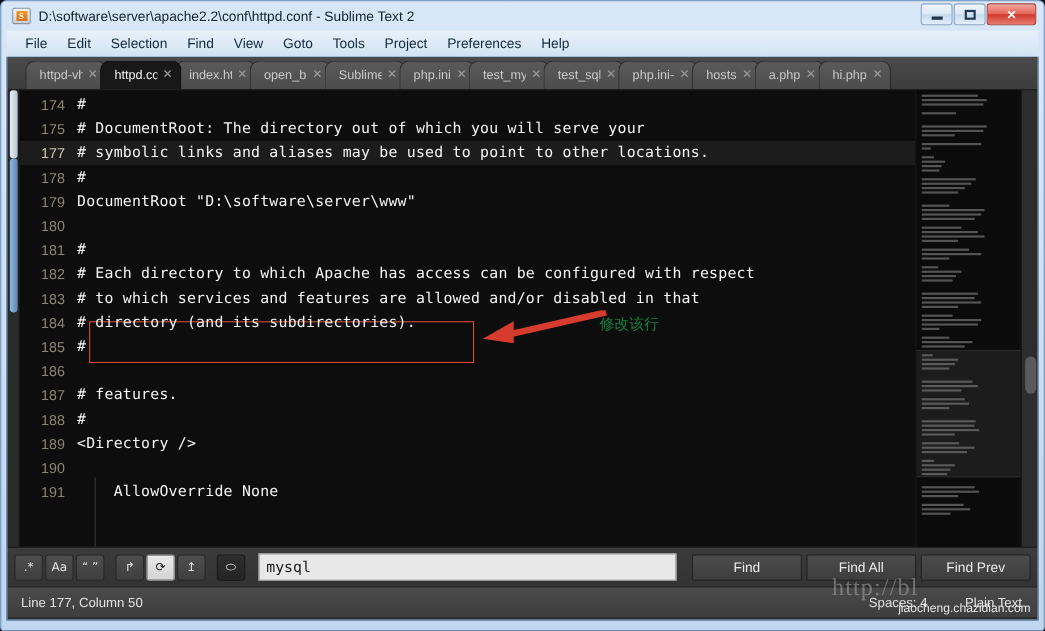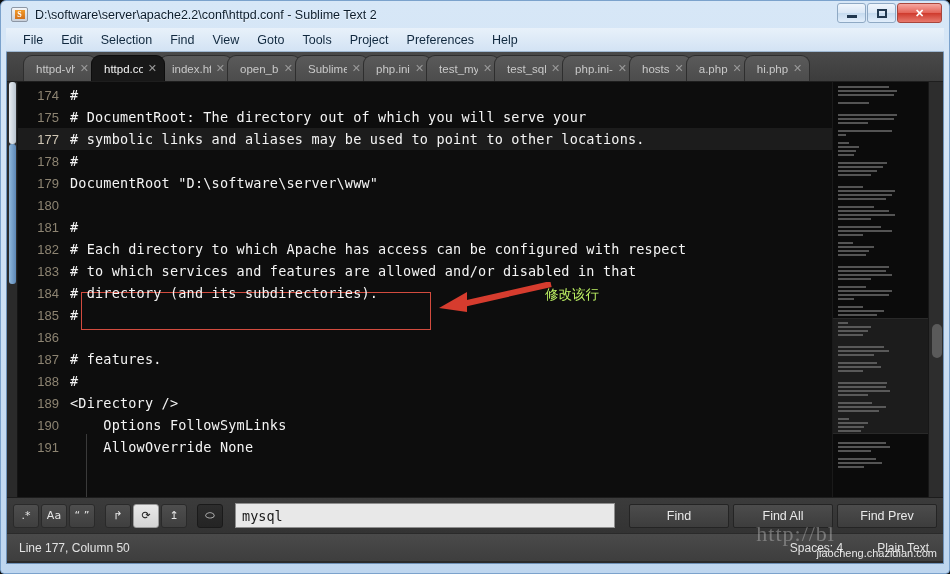--- a/index.html
+++ b/index.html
@@ -195,21 +195,21 @@
     width: 350px; height: 38px;
     border: 1px solid #d24b3e;
     pointer-events: none;
   }
   #red-arrow {
     position: absolute; left: 415px; top: 200px;
     width: 120px; height: 30px; pointer-events:none;
   }
   #annot-text {
     position: absolute; left: 527px; top: 204px;
-    color: #bef264; font-size: 13.5px;
+    color: #15803d; font-size: 13.5px;
     font-family: "DejaVu Sans", sans-serif;
     pointer-events: none;
   }
 
   
   #minimap {
     width: 96px; flex: none;
     background: #0b0b0b;
     position: relative;
     overflow: hidden;
@@ -453,21 +453,21 @@
           <div class="code-row"><span class="gutter">180</span><span class="code-text"></span></div>
           <div class="code-row"><span class="gutter">181</span><span class="code-text">#</span></div>
           <div class="code-row"><span class="gutter">182</span><span class="code-text"># Each directory to which Apache has access can be configured with respect</span></div>
           <div class="code-row"><span class="gutter">183</span><span class="code-text"># to which services and features are allowed and/or disabled in that</span></div>
           <div class="code-row"><span class="gutter">184</span><span class="code-text"># directory (and its subdirectories).</span></div>
           <div class="code-row"><span class="gutter">185</span><span class="code-text">#</span></div>
           <div class="code-row"><span class="gutter">186</span></div>
           <div class="code-row"><span class="gutter">187</span><span class="code-text"># features.</span></div>
           <div class="code-row"><span class="gutter">188</span><span class="code-text">#</span></div>
           <div class="code-row"><span class="gutter">189</span><span class="code-text">&lt;Directory /&gt;</span></div>
-          <div class="code-row"><span class="gutter">190</span><span class="code-text">    Options FollowSymLinks</span></div>
+          <div class="code-row"><span class="gutter">190</span></div>
           <div class="code-row"><span class="gutter">191</span><span class="code-text">    AllowOverride None</span></div>
         </div>
 
       <div id="minimap">
         <div id="mm-viewport"></div>
       <div class="mm-line" style="width: 62%;"></div>
           <div class="mm-line" style="width: 72%;"></div>
           <div class="mm-line" style="width: 68%;"></div>
           <div class="mm-line" style="width: 2%; background: transparent;"></div>
           <div class="mm-line" style="width: 38%;"></div>

